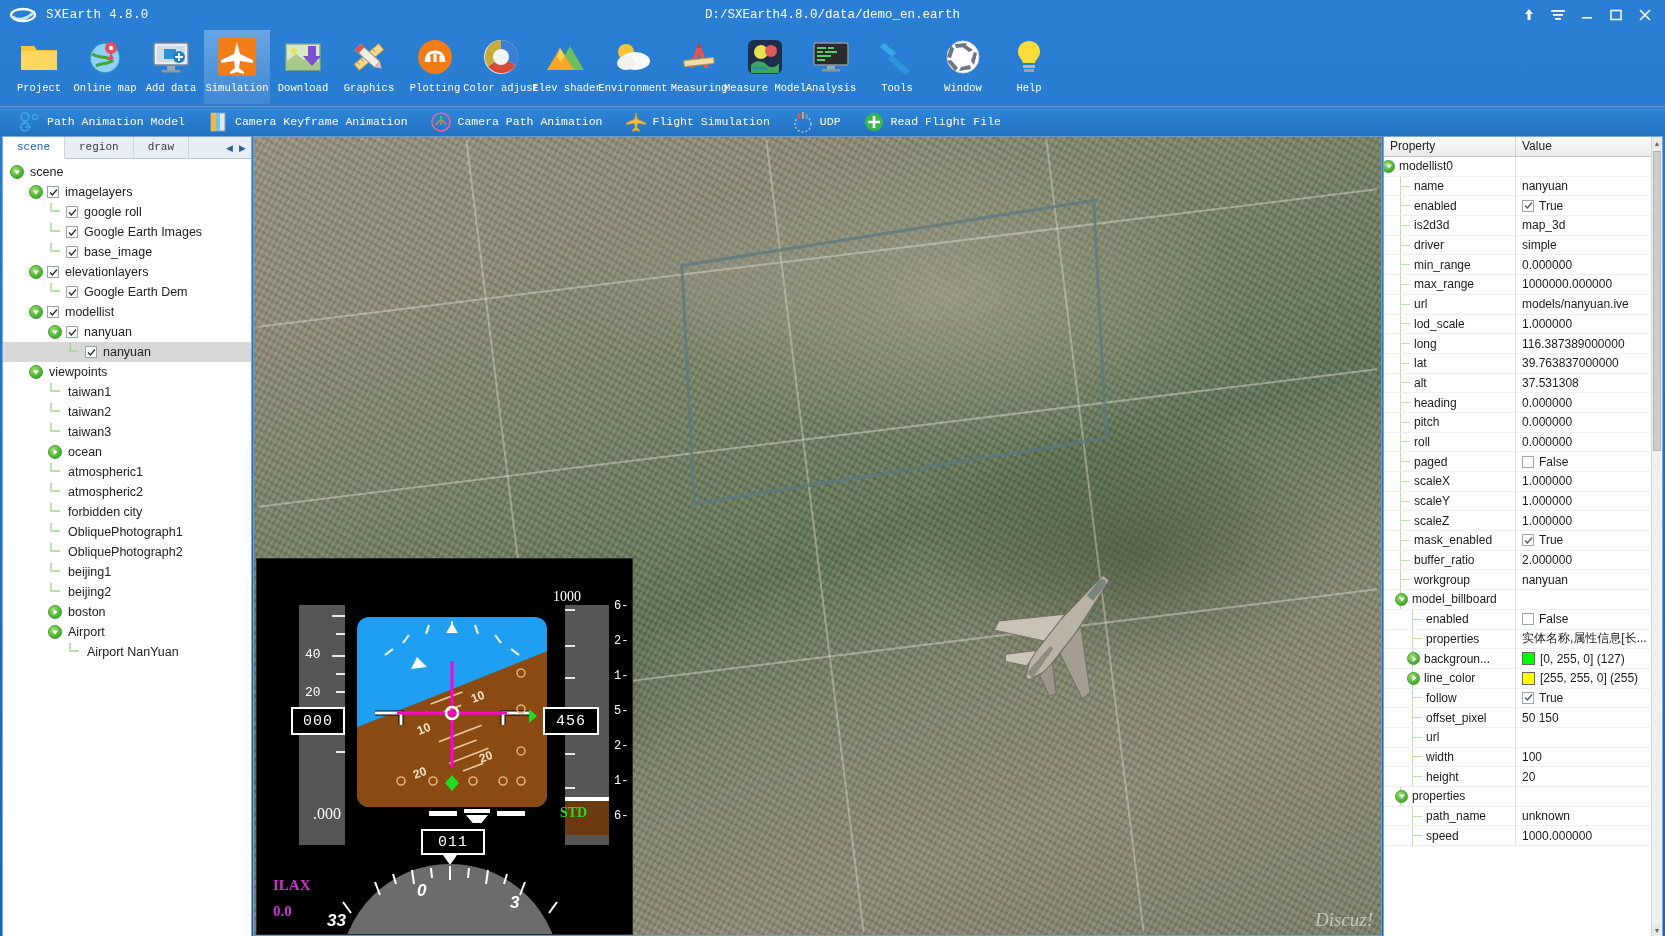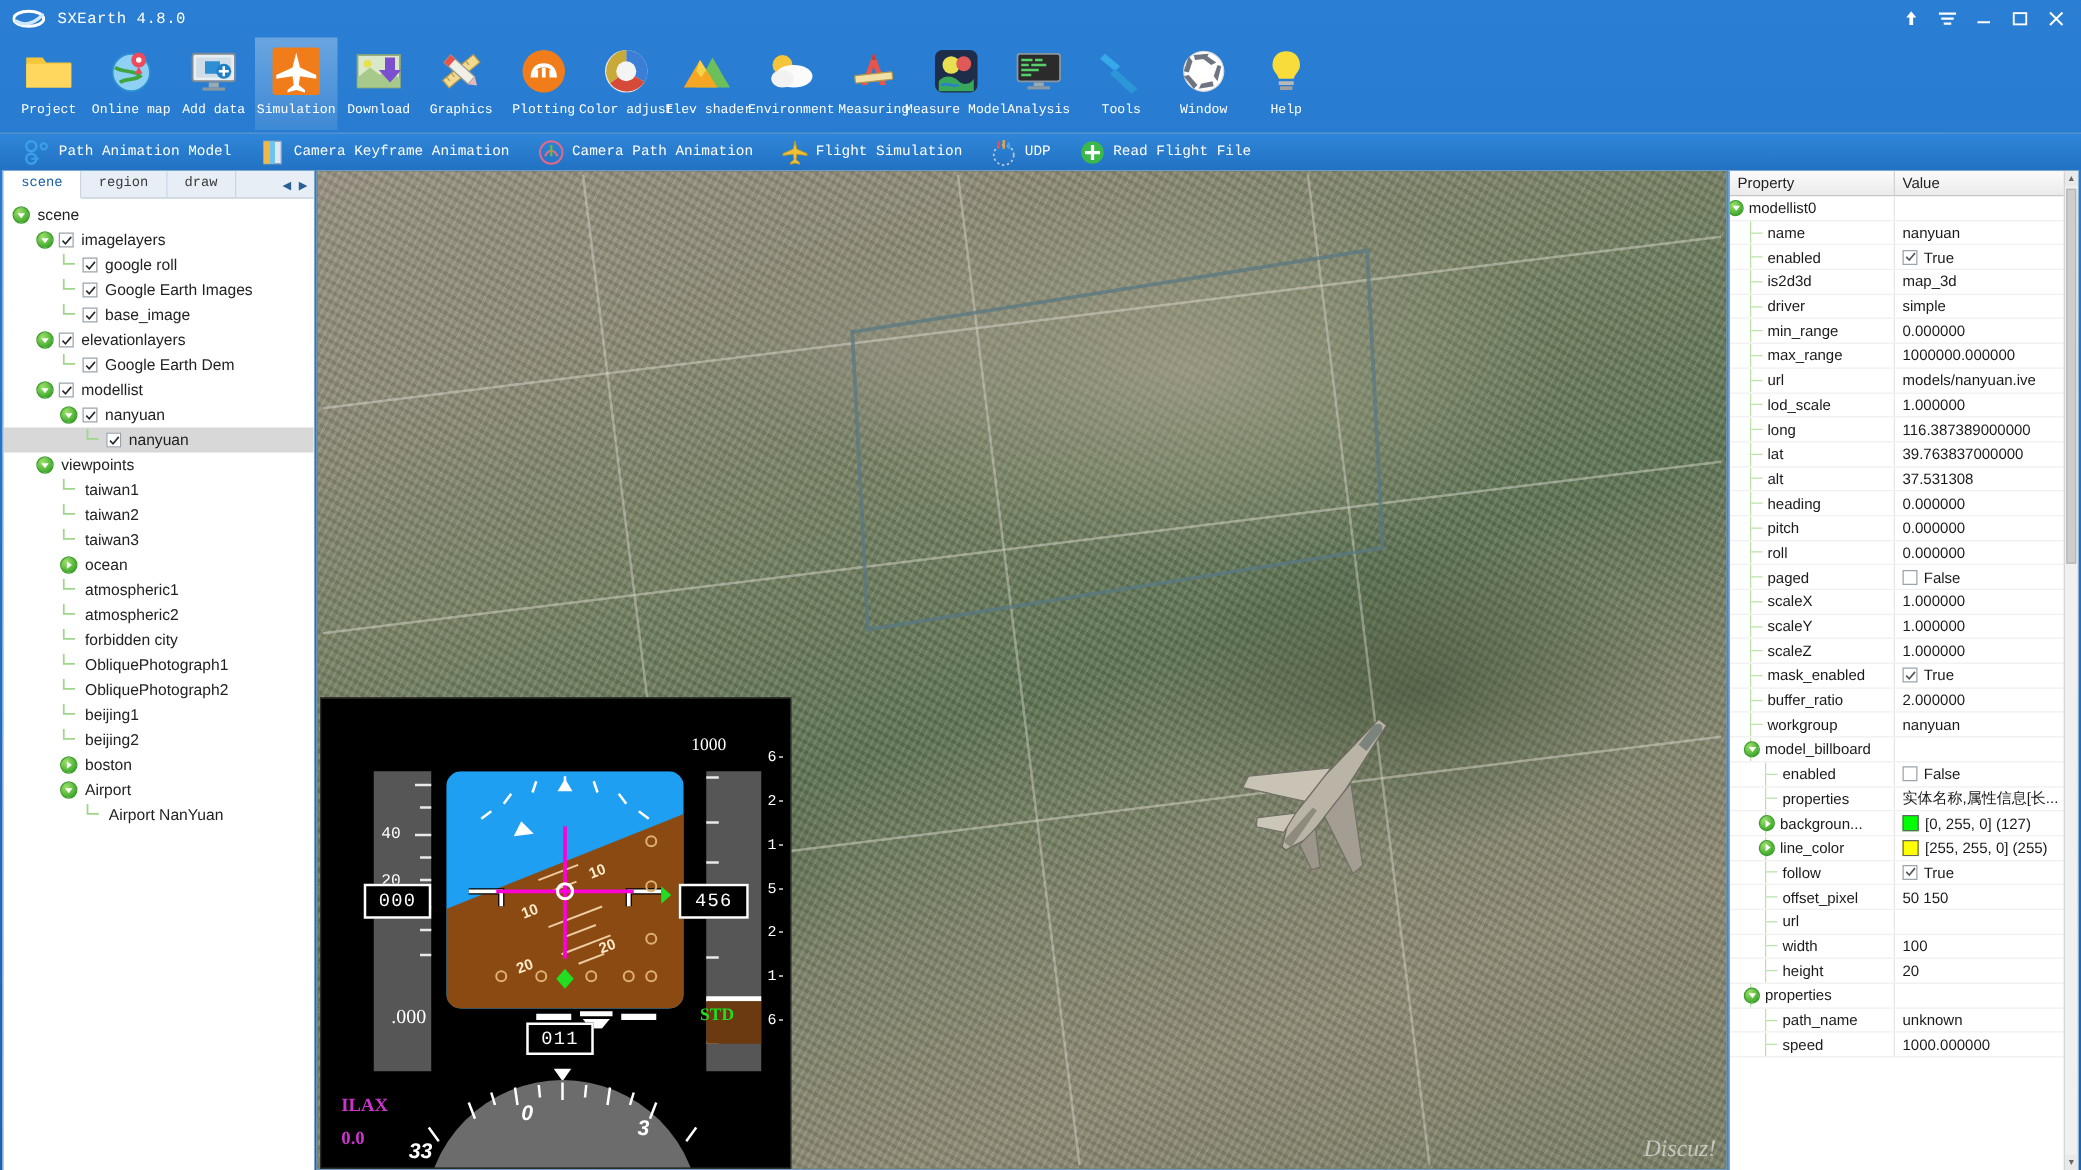--- a/index.html
+++ b/index.html
@@ -200,21 +200,21 @@
   
   .hud {
     position: absolute; left: 2px; bottom: 0px;
     width: 377px; height: 377px;
     background: #000;
     border: 1px solid #2a2a2a;
   }
   .hud-inner { position: absolute; inset: 0; }
 
   .tape {
-    position: absolute; background: #565656; width: 44px; margin-top: 12px;
+    position: absolute; background: #565656; width: 44px;
   }
   .tape-tick { position:absolute; right:0; height:2px; background:#e9e9e9; width: 9px; }
   .tape-tick.big { width: 13px; height:2px; }
   .tape-num { position:absolute; color:#fff; font-size:13px;
     font-family: "Liberation Mono", monospace; }
 
   .readout {
     position: absolute; background:#000; border:2px solid #fff;
     color:#fff; font-size:15px; font-family:"Liberation Mono", monospace;
     display:flex; align-items:center; justify-content:center;
@@ -300,20 +300,21 @@
 <div class="app">
 
   <div class="titlebar">
     <div class="tb-logo">
       <svg width="26" height="20" viewBox="0 0 26 20">
         <ellipse cx="13" cy="10" rx="12" ry="6" fill="none" stroke="#ffffff" stroke-width="2.4"></ellipse>
         <path d="M3 12 Q13 18 24 7" stroke="#cfe8ff" stroke-width="2.6" fill="none" stroke-linecap="round"></path>
       </svg>
     </div>
     <div class="tb-title">SXEarth 4.8.0</div>
+    <div class="tb-path">D:/SXEarth4.8.0/data/demo_en.earth</div>
     <div class="tb-right">
       <div class="tb-btn">
         <svg width="14" height="14" viewBox="0 0 14 14">
             <path d="M7 1 L11 6 H8.5 V12 H5.5 V6 H3 Z" fill="#ffffff"></path>
           </svg>
       </div>
       <div class="tb-btn">
         <svg width="14" height="12" viewBox="0 0 14 12">
           <rect x="0" y="1" width="14" height="1.8" fill="#fff"></rect>
           <rect x="2" y="5" width="10" height="1.8" fill="#fff"></rect>
@@ -1002,21 +1003,21 @@
           <div id="alt-ticks" style="position:absolute; left:357px; top:40px; width:18px; height:250px;">
               <div style="position: absolute; left: 0px; top: 0px; color: rgb(255, 255, 255); font-size: 12px; font-family: &quot;Liberation Mono&quot;, monospace;">6-</div>
               <div style="position: absolute; left: 0px; top: 35px; color: rgb(255, 255, 255); font-size: 12px; font-family: &quot;Liberation Mono&quot;, monospace;">2-</div>
               <div style="position: absolute; left: 0px; top: 70px; color: rgb(255, 255, 255); font-size: 12px; font-family: &quot;Liberation Mono&quot;, monospace;">1-</div>
               <div style="position: absolute; left: 0px; top: 105px; color: rgb(255, 255, 255); font-size: 12px; font-family: &quot;Liberation Mono&quot;, monospace;">5-</div>
               <div style="position: absolute; left: 0px; top: 140px; color: rgb(255, 255, 255); font-size: 12px; font-family: &quot;Liberation Mono&quot;, monospace;">2-</div>
               <div style="position: absolute; left: 0px; top: 175px; color: rgb(255, 255, 255); font-size: 12px; font-family: &quot;Liberation Mono&quot;, monospace;">1-</div>
               <div style="position: absolute; left: 0px; top: 210px; color: rgb(255, 255, 255); font-size: 12px; font-family: &quot;Liberation Mono&quot;, monospace;">6-</div>
             </div>
 
-          <div class="readout" style="left:164px; top:259px; width:54px; height:26px;">011</div>
+          <div class="readout" style="left:164px; top:270px; width:64px; height:26px;">011</div>
           <div style="position:absolute;left:186px;top:296px;width:0;height:0;border-left:7px solid transparent;border-right:7px solid transparent;border-top:10px solid #fff;"></div>
 
           <svg width="377" height="80" viewBox="0 0 377 80" style="position:absolute;left:0;bottom:0;">
             <circle cx="193" cy="120" r="110" fill="#6c6c6c"></circle>
             <g stroke="#fff" stroke-width="2">
               <path d="M193 12 L193 26"></path>
               <path d="M155 16 L157 30"></path>
                 <path d="M231 16 L229 30"></path>
               <path d="M118 28 L123 41"></path>
                 <path d="M268 28 L263 41"></path>

